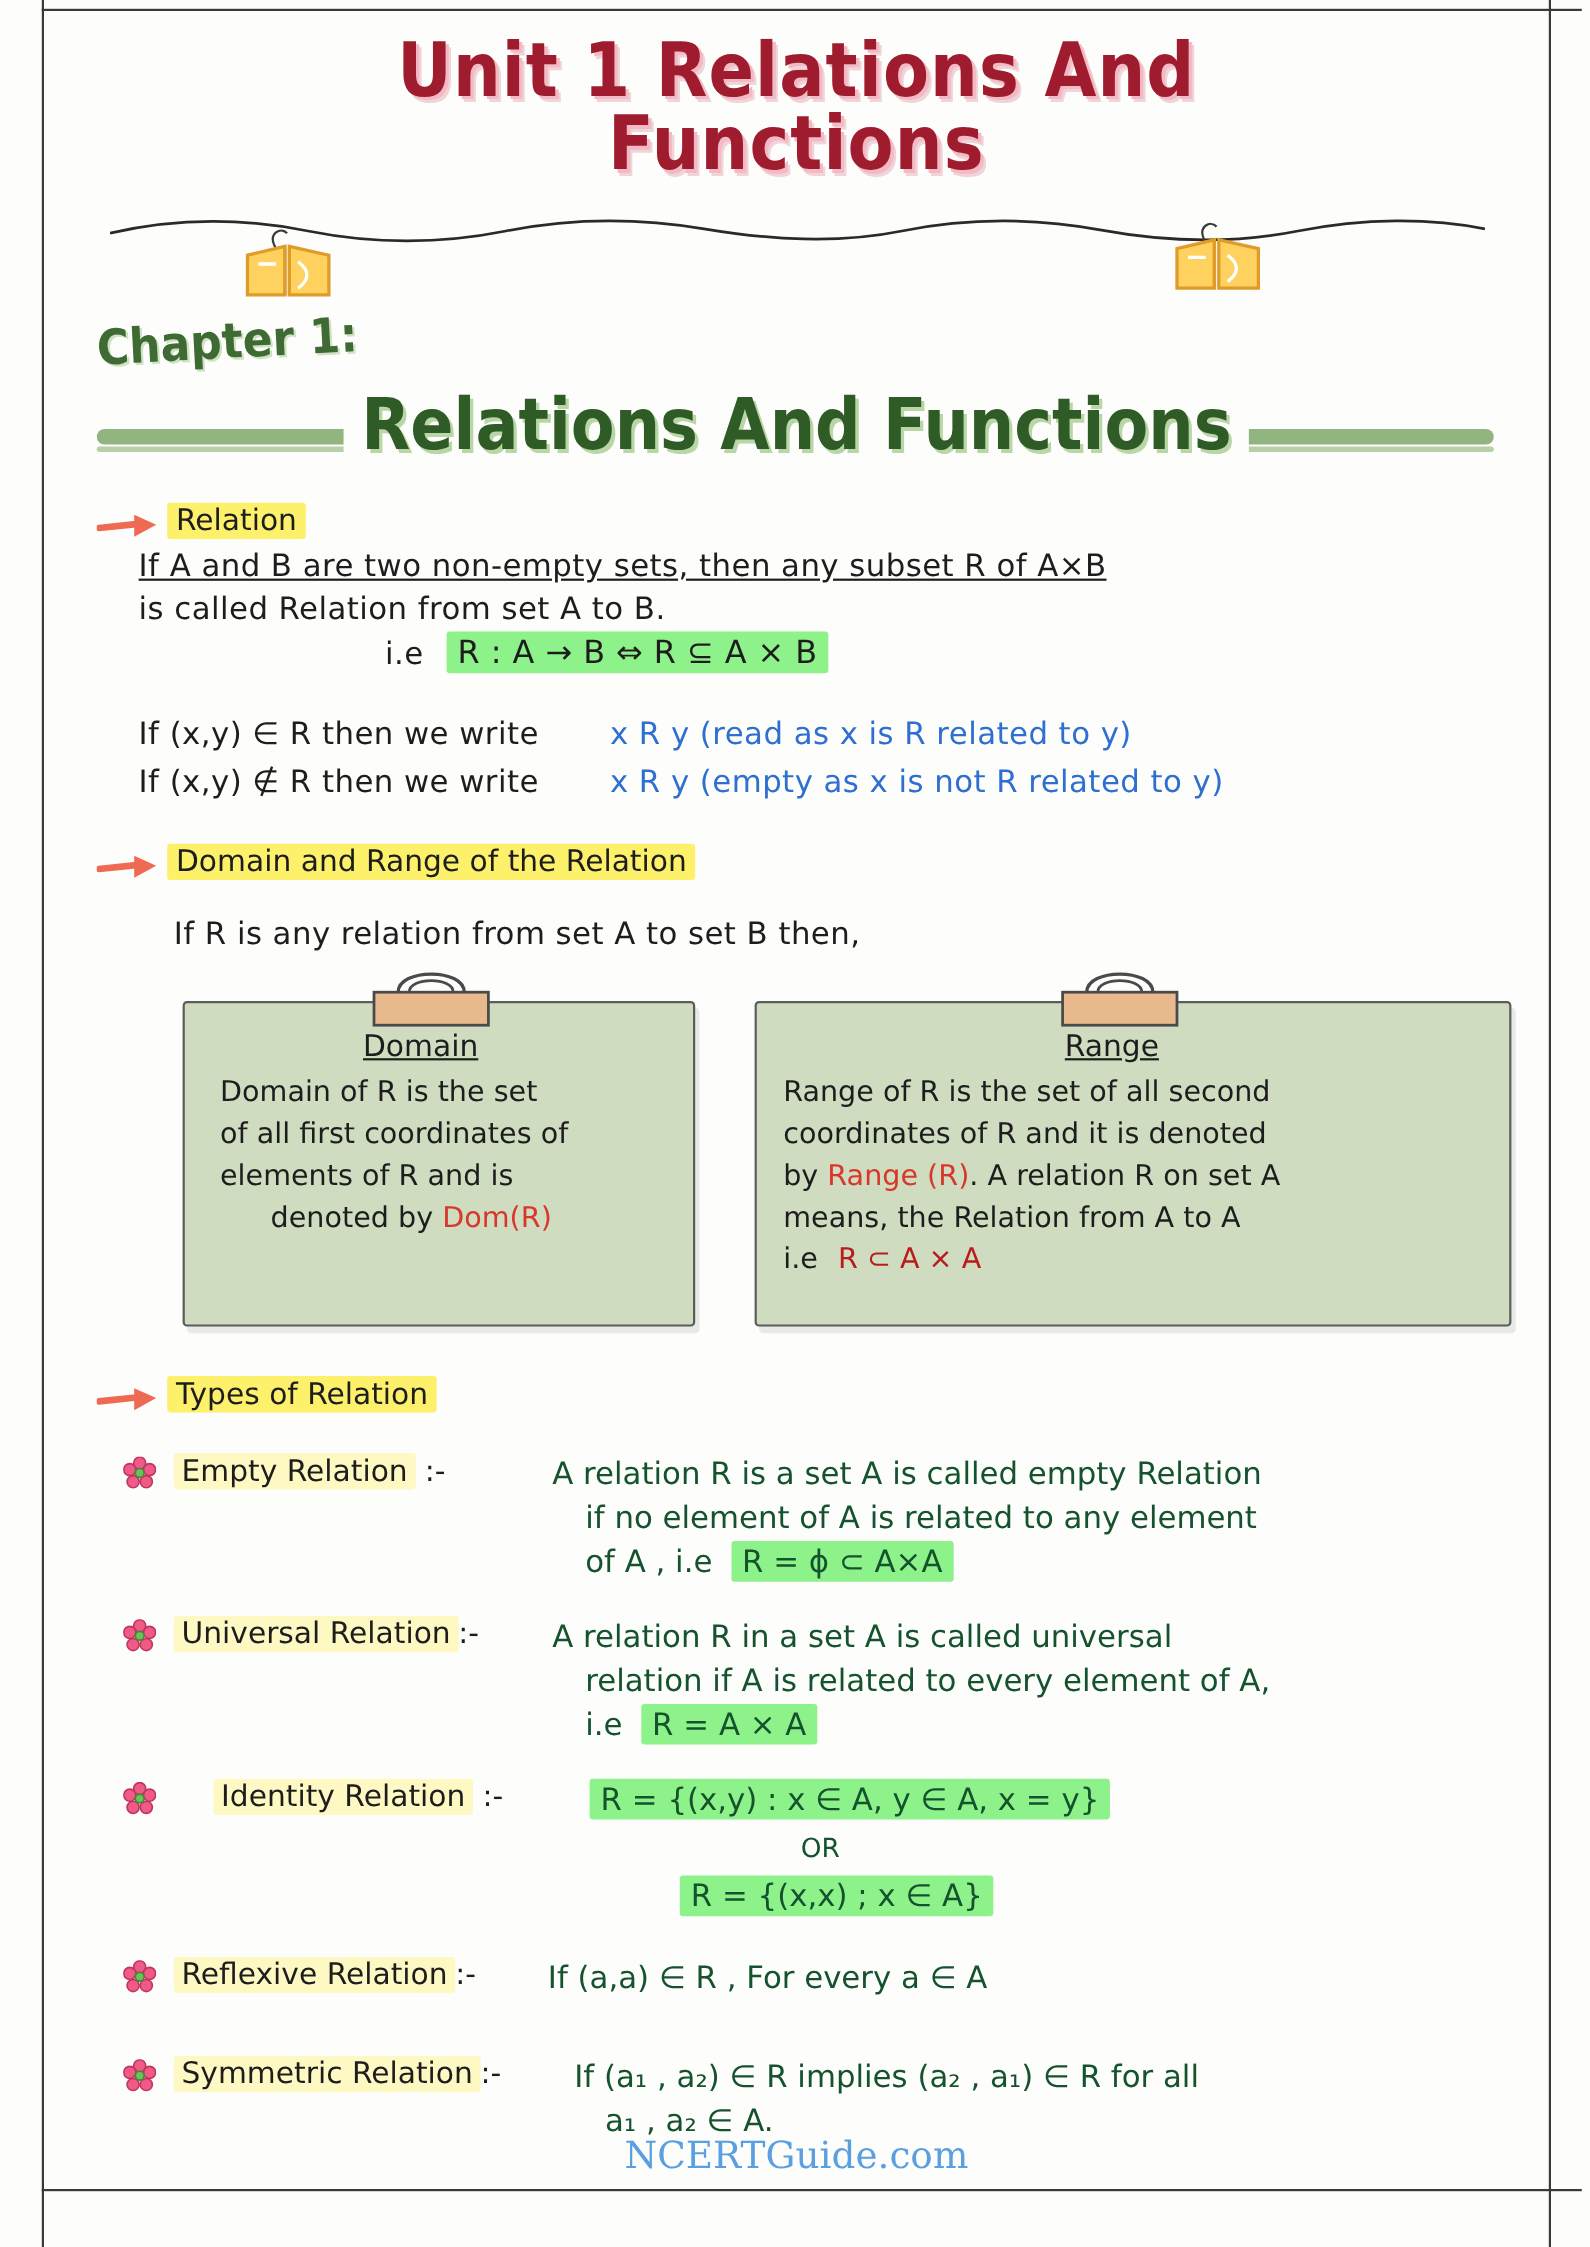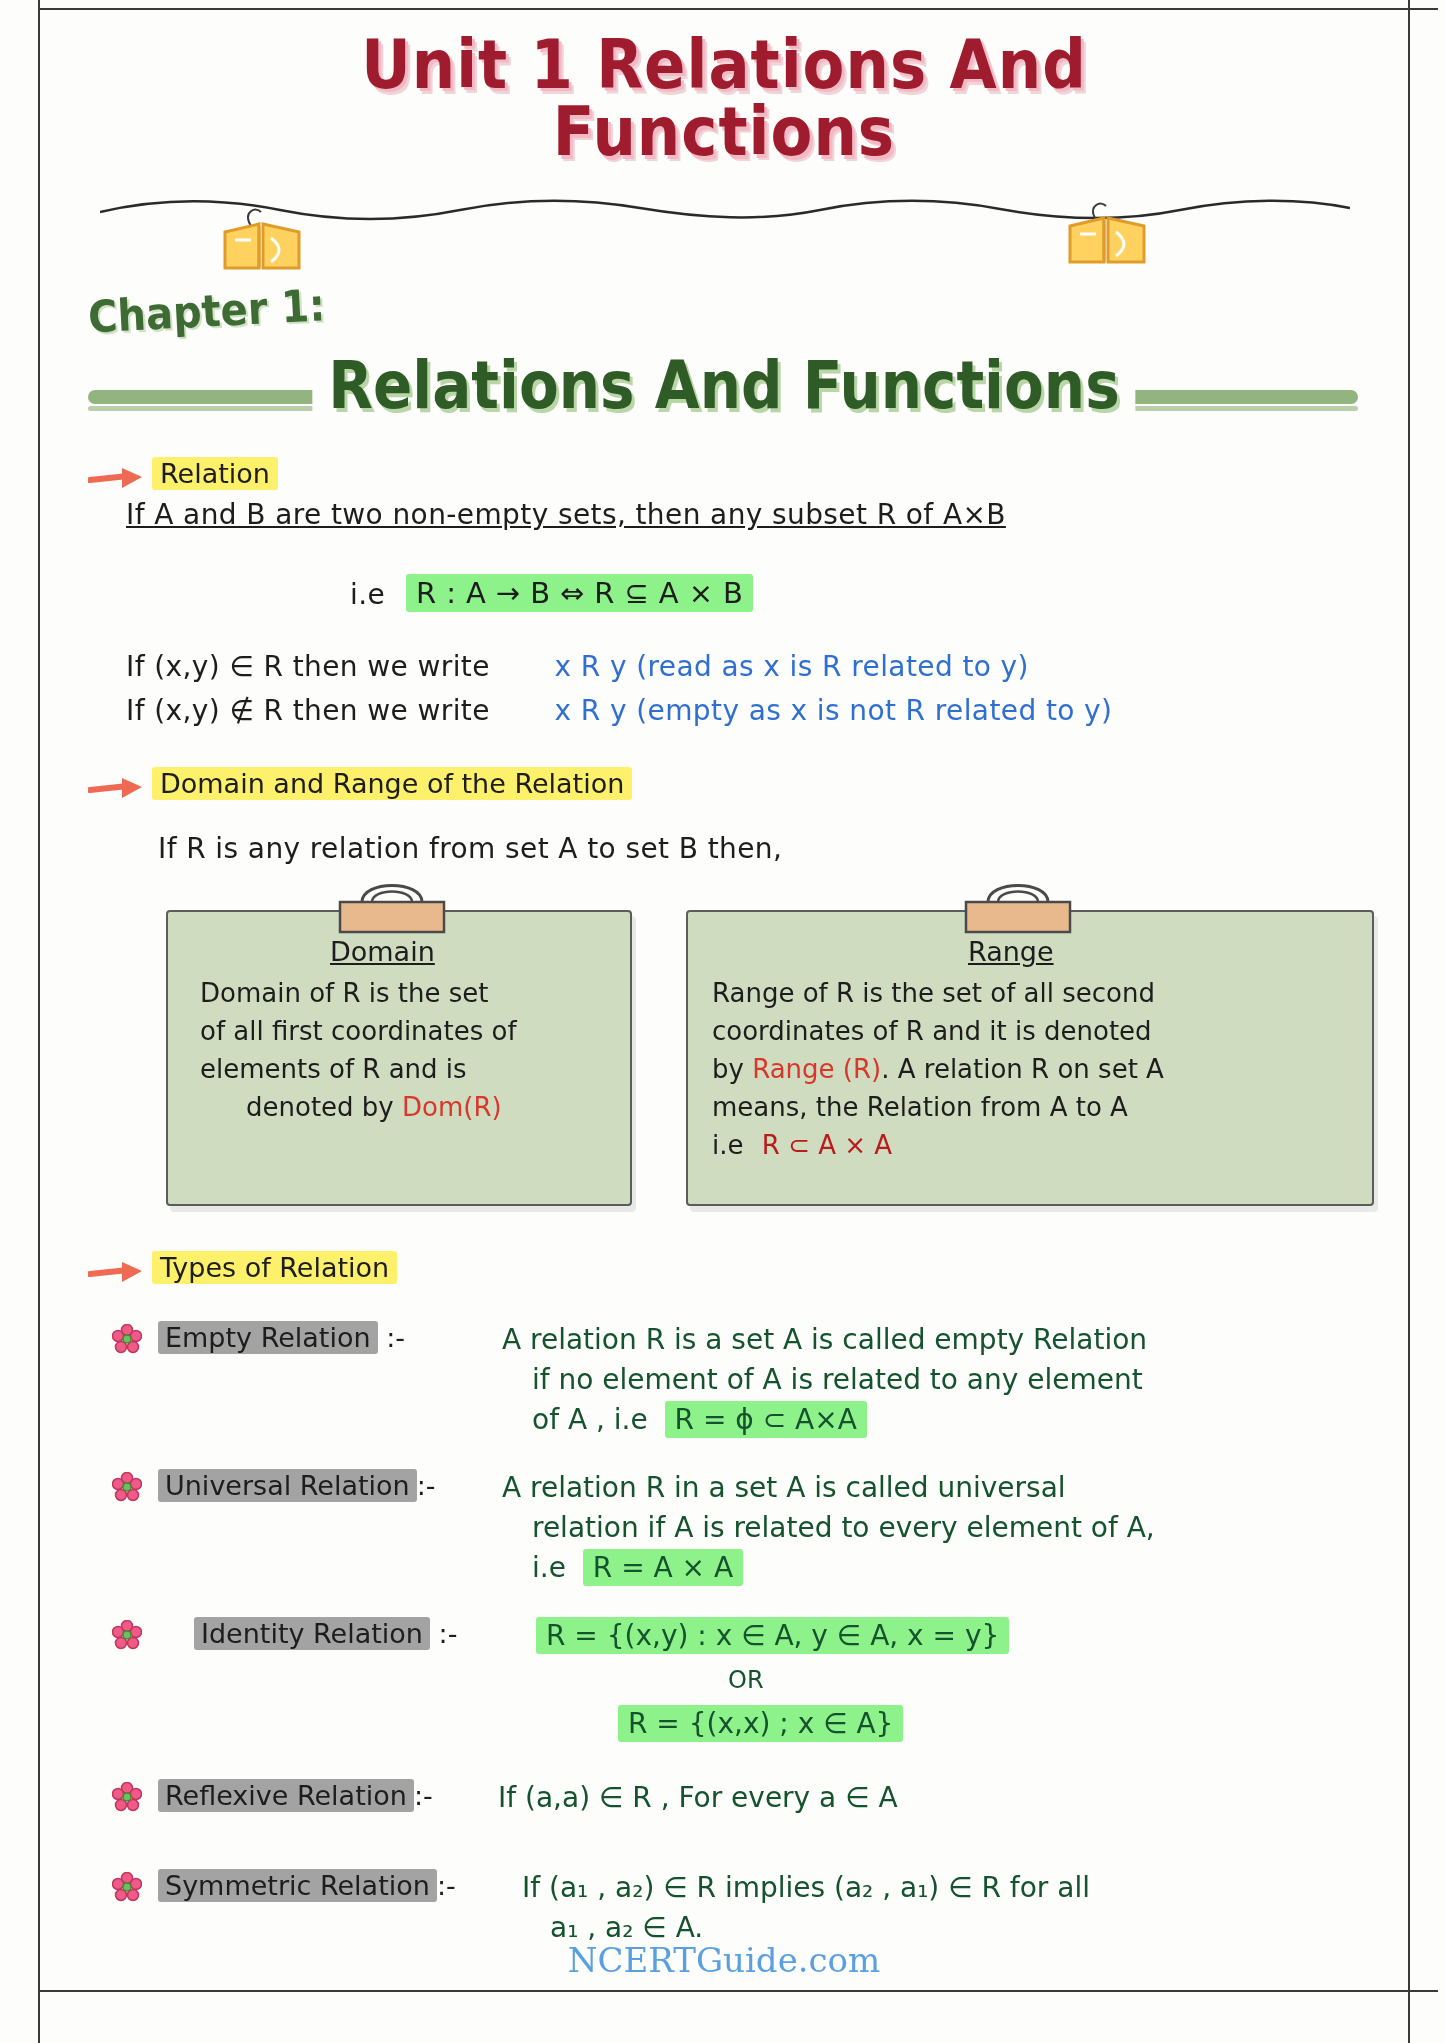--- a/index.html
+++ b/index.html
@@ -49,21 +49,21 @@
   .chapter-rule2{position:absolute;left:48px;top:396px;width:1270px;height:5px;background:#b9cfa9;border-radius:3px;}
   .chapter-title{
     position:absolute;left:50%;top:342px;transform:translateX(-50%) scaleY(1.12);
     font-size:58px;font-weight:bold;color:#2f5b27;white-space:nowrap;
     text-shadow:3px 3px 0 #b9d6a6;
     background:#fdfdfb;padding:0 16px;
   }
   .arrow{position:absolute;width:58px;height:26px;}
   .hl-yellow{background:#fdf06a;padding:1px 8px;border-radius:3px;}
   .hl-green{background:#8ef28a;padding:2px 10px;border-radius:3px;}
-  .hl-blue{background:#a3a3a3;padding:1px 7px;border-radius:3px;}
+  .hl-blue{background:#fef9c3;padding:1px 7px;border-radius:3px;}
 
   .sec-label{position:absolute;font-size:27px;color:#1d1d1d;}
   .body-line{position:absolute;font-size:28px;color:#1d1d1d;letter-spacing:.4px;}
   .blue-txt{color:#2f6fd0;}
   .red-txt{color:#d8382b;}
   .green-txt{color:#b91c1c;}
 
   
   .card{
     position:absolute;background:#cfdcc0;border:2px solid #5c5c5c;
@@ -125,20 +125,21 @@
 
   <svg class="arrow" style="left:48px;top:456px;" viewBox="0 0 58 26">
     <path d="M2 14 L40 10" stroke="#ef6a52" stroke-width="6" fill="none" stroke-linecap="round"></path>
     <path d="M34 2 L54 11 L34 22 Z" fill="#ef6a52"></path>
   </svg>
   <div class="sec-label" style="left:112px;top:448px;">
     <span class="hl-yellow">Relation</span>
   </div>
 
   <div class="body-line" style="left:86px;top:488px;text-decoration:underline;">If A and B are two non-empty sets, then any  subset R of A×B</div>
+  <div class="body-line" style="left:86px;top:527px;">is  called  Relation from  set A to B.</div>
 
   <div class="body-line" style="left:310px;top:568px;">i.e</div>
   <div class="body-line" style="left:366px;top:566px;">
     <span class="hl-green" style="font-size:29px;">R : A → B ⇔ R ⊆ A × B</span>
   </div>
 
   <div class="body-line" style="left:86px;top:640px;">
     <span>If (x,y) ∈ R then we write</span>
     <span style="display:inline-block;width:46px;"></span>
     <span class="blue-txt">x R y</span>

